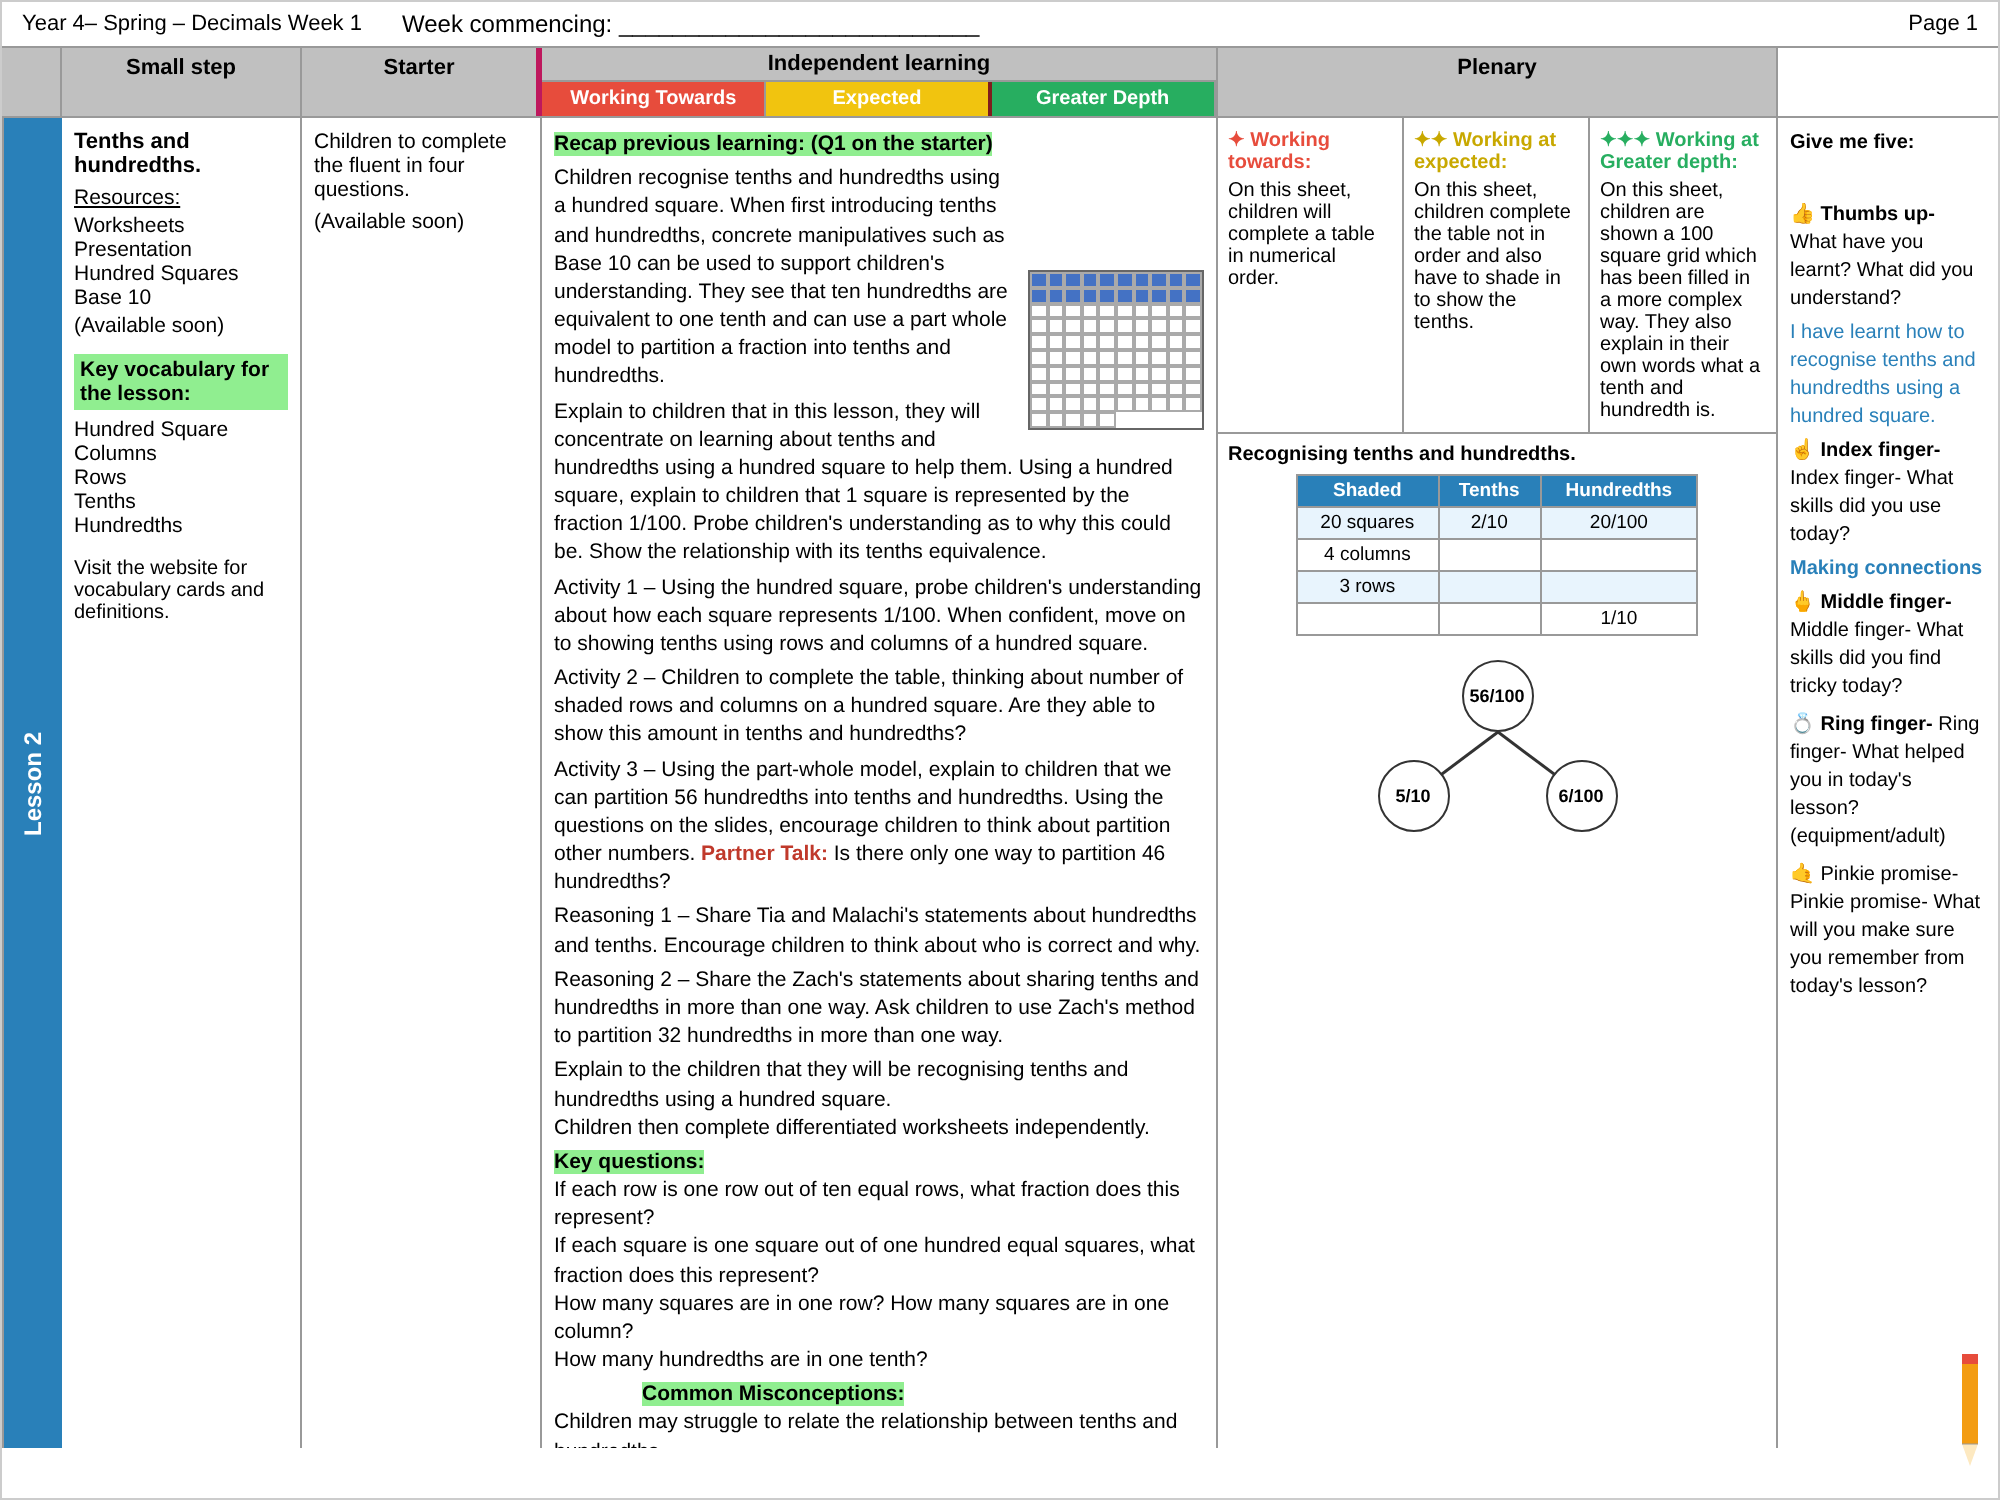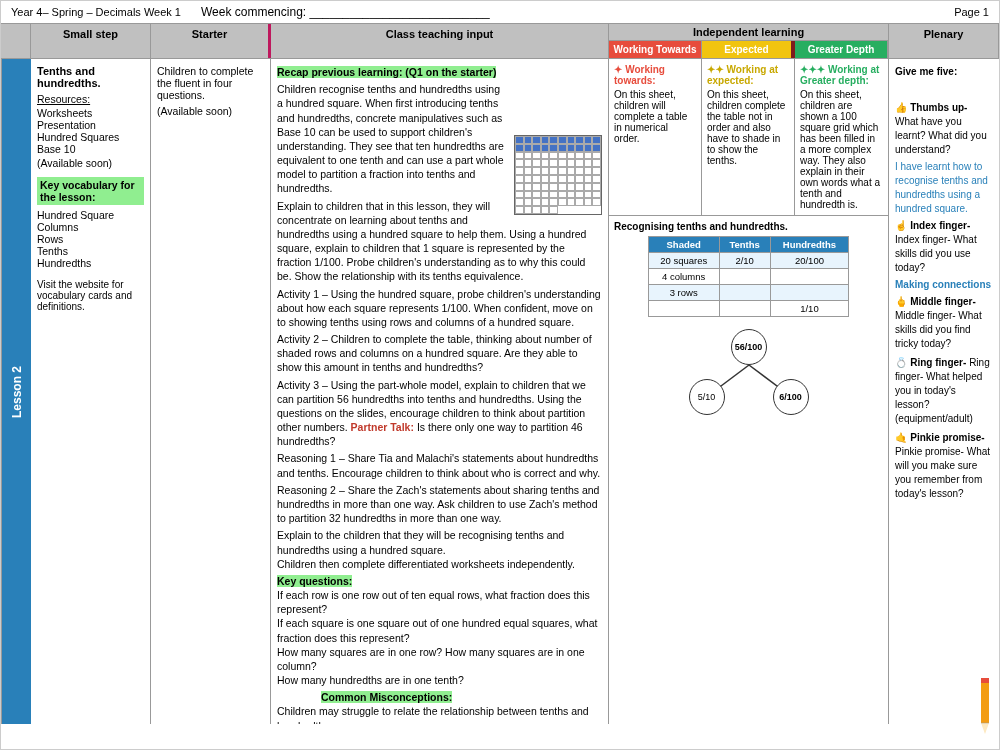--- a/index.html
+++ b/index.html
@@ -52,27 +52,26 @@
   <div class="header">
     <span>Year 4– Spring – Decimals Week 1</span>
     <span class="header-week">Week commencing: ___________________________</span>
     <span>Page 1</span>
   </div>
 
   <div style="display:grid; grid-template-columns: 30px 120px 120px 1fr 280px 110px; border-bottom: 1px solid #999;">
     <div class="col-header" style="background:#c0c0c0; border-right:1px solid #999; padding:4px 2px; text-align:center;"></div>
     <div class="col-header" style="background:#c0c0c0; border-right:1px solid #999; padding:4px 2px; text-align:center; font-size:11px; font-weight:bold;">Small step</div>
     <div class="col-header" style="background:#c0c0c0; border-right:3px solid #be185d; padding:4px 2px; text-align:center; font-size:11px; font-weight:bold;">Starter</div>
-    <div class="col-header" style="background:#c0c0c0; border-right:1px solid #999; padding:4px 2px; text-align:center; font-size:11px; font-weight:bold;">Class teaching input</div>
 
     <div style="display:flex; flex-direction:column; border-right:1px solid #999;">
       <div style="background:#c0c0c0; text-align:center; padding:2px 4px; font-size:11px; font-weight:bold; border-bottom:1px solid #999;">Independent learning</div>
       <div style="display:grid; grid-template-columns:1fr 1fr 1fr; flex:1;">
         <div class="col-header-sub red" style="font-size:10px; font-weight:bold; padding:3px 2px; text-align:center; background:#e74c3c; color:#fff; border-right:1px solid #999;">Working Towards</div>
-        <div class="col-header-sub yellow" style="font-size:10px; font-weight:bold; padding:3px 2px; text-align:center; background:#f1c40f; color:#fff; border-right:4px solid #7f1d1d;">Expected</div>
+        <div class="col-header-sub yellow" style="font-size:10px; font-weight:bold; padding:3px 2px; text-align:center; background:#f1c40f; color:#fff; border-right:2px solid #7f1d1d;">Expected</div>
         <div class="col-header-sub green" style="font-size:10px; font-weight:bold; padding:3px 2px; text-align:center; background:#27ae60; color:#fff;">Greater Depth</div>
       </div>
     </div>
     <div class="col-header" style="background:#c0c0c0; padding:4px 2px; text-align:center; font-size:11px; font-weight:bold;">Plenary</div>
   </div>
 
   <div style="display:grid; grid-template-columns: 30px 120px 120px 1fr 280px 110px; height:665px;">
 
     <div class="lesson-label">Lesson 2</div>
 
@@ -278,21 +277,21 @@
         <div class="part-whole" style="display:flex; justify-content:center; margin:10px 0;">
           <div style="position:relative; width:130px; height:90px;">
 
             <svg style="position:absolute; top:0; left:0; width:130px; height:90px;">
               <line x1="65" y1="38" x2="25" y2="68" stroke="#333" stroke-width="1.5"></line>
               <line x1="65" y1="38" x2="105" y2="68" stroke="#333" stroke-width="1.5"></line>
             </svg>
 
             <div style="position:absolute; top:2px; left:47px; width:36px; height:36px; border:1.5px solid #333; border-radius:50%; display:flex; align-items:center; justify-content:center; background:#fff; font-size:9px; text-align:center; font-weight:bold;">56/100</div>
 
-            <div style="position:absolute; bottom:2px; left:5px; width:36px; height:36px; border:1.5px solid #333; border-radius:50%; display:flex; align-items:center; justify-content:center; background:#fff; font-size:9px; text-align:center; font-weight:normal;">5/10</div>
+            <div style="position:absolute; bottom:2px; left:5px; width:36px; height:36px; border:1.5px solid #333; border-radius:50%; display:flex; align-items:center; justify-content:center; background:#fff; font-size:9px; text-align:center; font-weight:bold;">5/10</div>
 
             <div style="position:absolute; bottom:2px; right:5px; width:36px; height:36px; border:1.5px solid #333; border-radius:50%; display:flex; align-items:center; justify-content:center; background:#fff; font-size:9px; text-align:center; font-weight:bold;">6/100</div>
           </div>
         </div>
       </div>
     </div>
 
     <div class="plenary">
       <p class="bold" style="margin-bottom:22px;">Give me five:</p>
 
@@ -301,21 +300,21 @@
       <p style="color:#2980b9; margin: 3px 0;">I have learnt how to recognise tenths and hundredths using a hundred square.</p>
 
       <p style="margin-top:3px;"><span>☝</span> <span style="font-weight:bold;">Index finger-</span> <span>Index finger- What skills did you use today?</span></p>
 
       <p style="color:#2980b9; font-weight:bold; margin: 3px 0;">Making connections</p>
 
       <p style="margin-top:3px;"><span>🖕</span> <span style="font-weight:bold;">Middle finger-</span> <span>Middle finger- What skills did you find tricky today?</span></p>
 
       <p style="margin-top:5px;"><span>💍</span> <span style="font-weight:bold;">Ring finger-</span> <span>Ring finger- What helped you in today's lesson? (equipment/adult)</span></p>
 
-      <p style="margin-top:5px;"><span>🤙</span> <span style="font-weight:bold;">Pinkie promise-</span> <span>Pinkie promise- What will you make sure you remember from today's lesson?</span></p>
+      <p style="margin-top:5px;"><span>🤙</span> <span style="font-weight:normal;">Pinkie promise-</span> <span>Pinkie promise- What will you make sure you remember from today's lesson?</span></p>
 
       <div style="position:absolute; right:5px; bottom:10px;">
         <svg width="20" height="60" viewBox="0 0 20 60">
           <rect x="6" y="2" width="8" height="45" fill="#f39c12"></rect>
           <polygon points="6,47 14,47 10,58" fill="#fde9c1"></polygon>
           <rect x="6" y="2" width="8" height="5" fill="#e74c3c"></rect>
           <line x1="6" y1="47" x2="14" y2="47" stroke="#999" stroke-width="0.5"></line>
         </svg>
       </div>
     </div>

